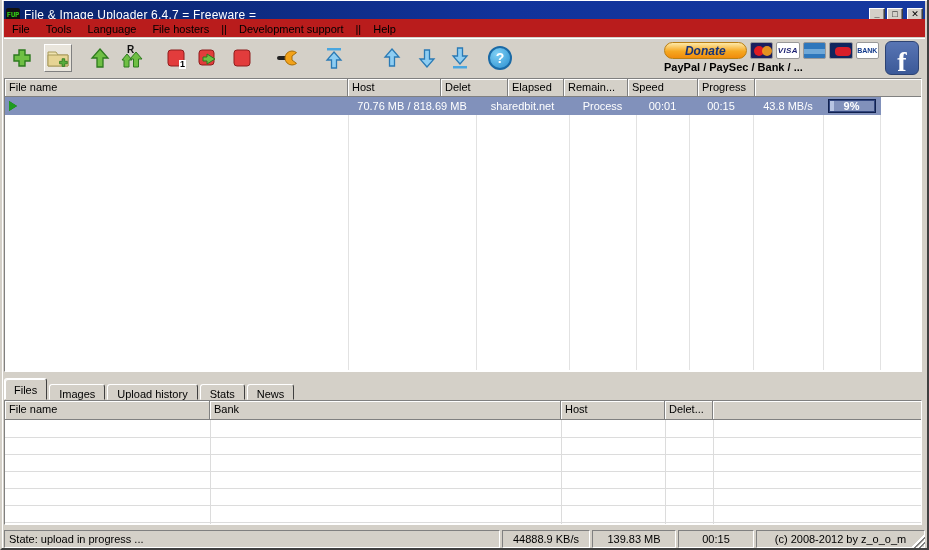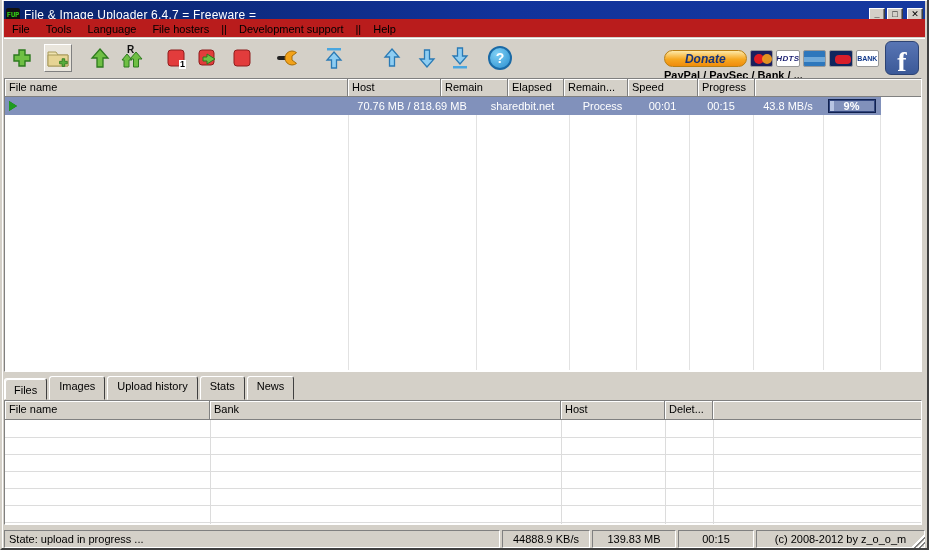--- a/index.html
+++ b/index.html
@@ -35,21 +35,21 @@
   .toolbar { position:absolute; top:38px; left:2px; right:2px; height:38px; background:#d4d0c8;
              border-top:1px solid #ffffff; display:flex; align-items:center; }
   .tbtn { width:28px; height:28px; display:flex; align-items:center; justify-content:center;
           border:1px solid transparent; position:relative; }
   .tbtn.pressed { background:#e9e5dc; border-color:#fff #808080 #808080 #fff; }
   .tbtn svg { display:block; }
   .badge { position:absolute; font-weight:bold; font-size:9px; background:#fff; line-height:1;
            padding:0 1px; right:3px; bottom:2px; }
   .badge-r { position:absolute; font-weight:bold; font-size:10px; color:#111; top:-1px; left:8px; background:transparent; }
 
-  .donate-area { position:absolute; right:46px; top:3px; width:215px; height:33px;margin-top:8px; }
+  .donate-area { position:absolute; right:46px; top:3px; width:215px; height:33px; }
   .donate-row { display:flex; align-items:center; gap:3px; }
   .donate-btn { width:92px; height:17px; border-radius:9px; border:1px solid #b97f14;
                 background:linear-gradient(#fde9a8,#f6a821 55%,#f08c0c);
                 color:#16337a; font-weight:bold; font-style:italic; font-size:12px;
                 display:flex; align-items:center; justify-content:center; cursor:pointer; }
   .card { width:26px; height:17px; border-radius:2px; border:1px solid #999; position:relative; overflow:hidden; }
   .card.mastercard { background:#1b1f5e; }
   .card.mastercard i { position:absolute; top:3px; width:10px; height:10px; border-radius:50%; }
   .card.mastercard .c1 { left:3px; background:#e01b22; }
   .card.mastercard .c2 { left:11px; background:#f79e1b; opacity:.9; }
@@ -85,21 +85,21 @@
           background:#8191bb; position:relative; margin:0 auto; }
   .pbar-fill { position:absolute; left:1px; top:1px; bottom:1px; background:#b7c4e2; }
   .pbar-text { position:absolute; inset:0; display:flex; align-items:center; justify-content:center;
                font-weight:bold; color:#fff; font-size:11px; }
   .vline { position:absolute; top:36px; bottom:1px; width:1px; background:#e2e2e2; }
 
   
   .tabs { position:absolute; top:378px; left:2px; height:22px; display:flex; align-items:flex-end; }
   .tab { background:#d4d0c8; border:1px solid; border-color:#fff #404040 transparent #fff;
          border-top-left-radius:3px; border-top-right-radius:3px; padding:3px 9px 2px;
-         margin-right:2px; height:24px; cursor:pointer; white-space:nowrap; }
+         margin-right:2px; height:16px; cursor:pointer; white-space:nowrap; }
   .tab.active { height:22px; padding-top:5px; font-weight:normal; z-index:2; box-shadow:inset 1px 1px 0 #fff; }
 
   
   .bottom-table { position:absolute; top:400px; left:2px; width:918px; height:125px; background:#fff;
                   border:1px solid; border-color:#808080 #fff #fff #808080; overflow:hidden; }
   .bt-row { position:absolute; left:0; right:0; height:1px; background:#dcdcdc; }
   .bt-vline { position:absolute; top:19px; bottom:0; width:1px; background:#dcdcdc; }
 
   
   .statusbar { position:absolute; top:528px; left:2px; right:2px; height:20px; background:#d4d0c8;
@@ -237,42 +237,42 @@
     </div>
 
     <div class="donate-area">
       <div class="donate-row">
         <div class="donate-btn">Donate</div>
         <div class="card mastercard">
             <i class="c1"></i>
             <i class="c2"></i>
           </div>
         <div class="card visa">
-            <span>HDTS</span>
+            <span>VISA</span>
           </div>
         <div class="card amex">
             <i></i>
           </div>
         <div class="card maestro">
             <i></i>
           </div>
         <div class="card bank">
             <span>BANK</span>
           </div>
       </div>
       <div class="donate-caption">PayPal / PaySec / Bank / ...</div>
     </div>
     <div class="fb-btn">f</div>
   </div>
 
   <div class="main-table">
     <div class="mt-header">
       <div class="hcell" style="width:343px">File name</div>
       <div class="hcell" style="width:93px">Host</div>
-      <div class="hcell" style="width:67px">Remain</div>
+      <div class="hcell" style="width:67px">Delet</div>
       <div class="hcell" style="width:56px">Elapsed</div>
       <div class="hcell" style="width:64px">Remain...</div>
       <div class="hcell" style="width:70px">Speed</div>
       <div class="hcell" style="width:57px">Progress</div>
       <div class="hfill"></div>
     </div>
 
     <div class="mt-row">
       <div class="cell fname" style="width:343px">
         <span class="play-icon"></span>

